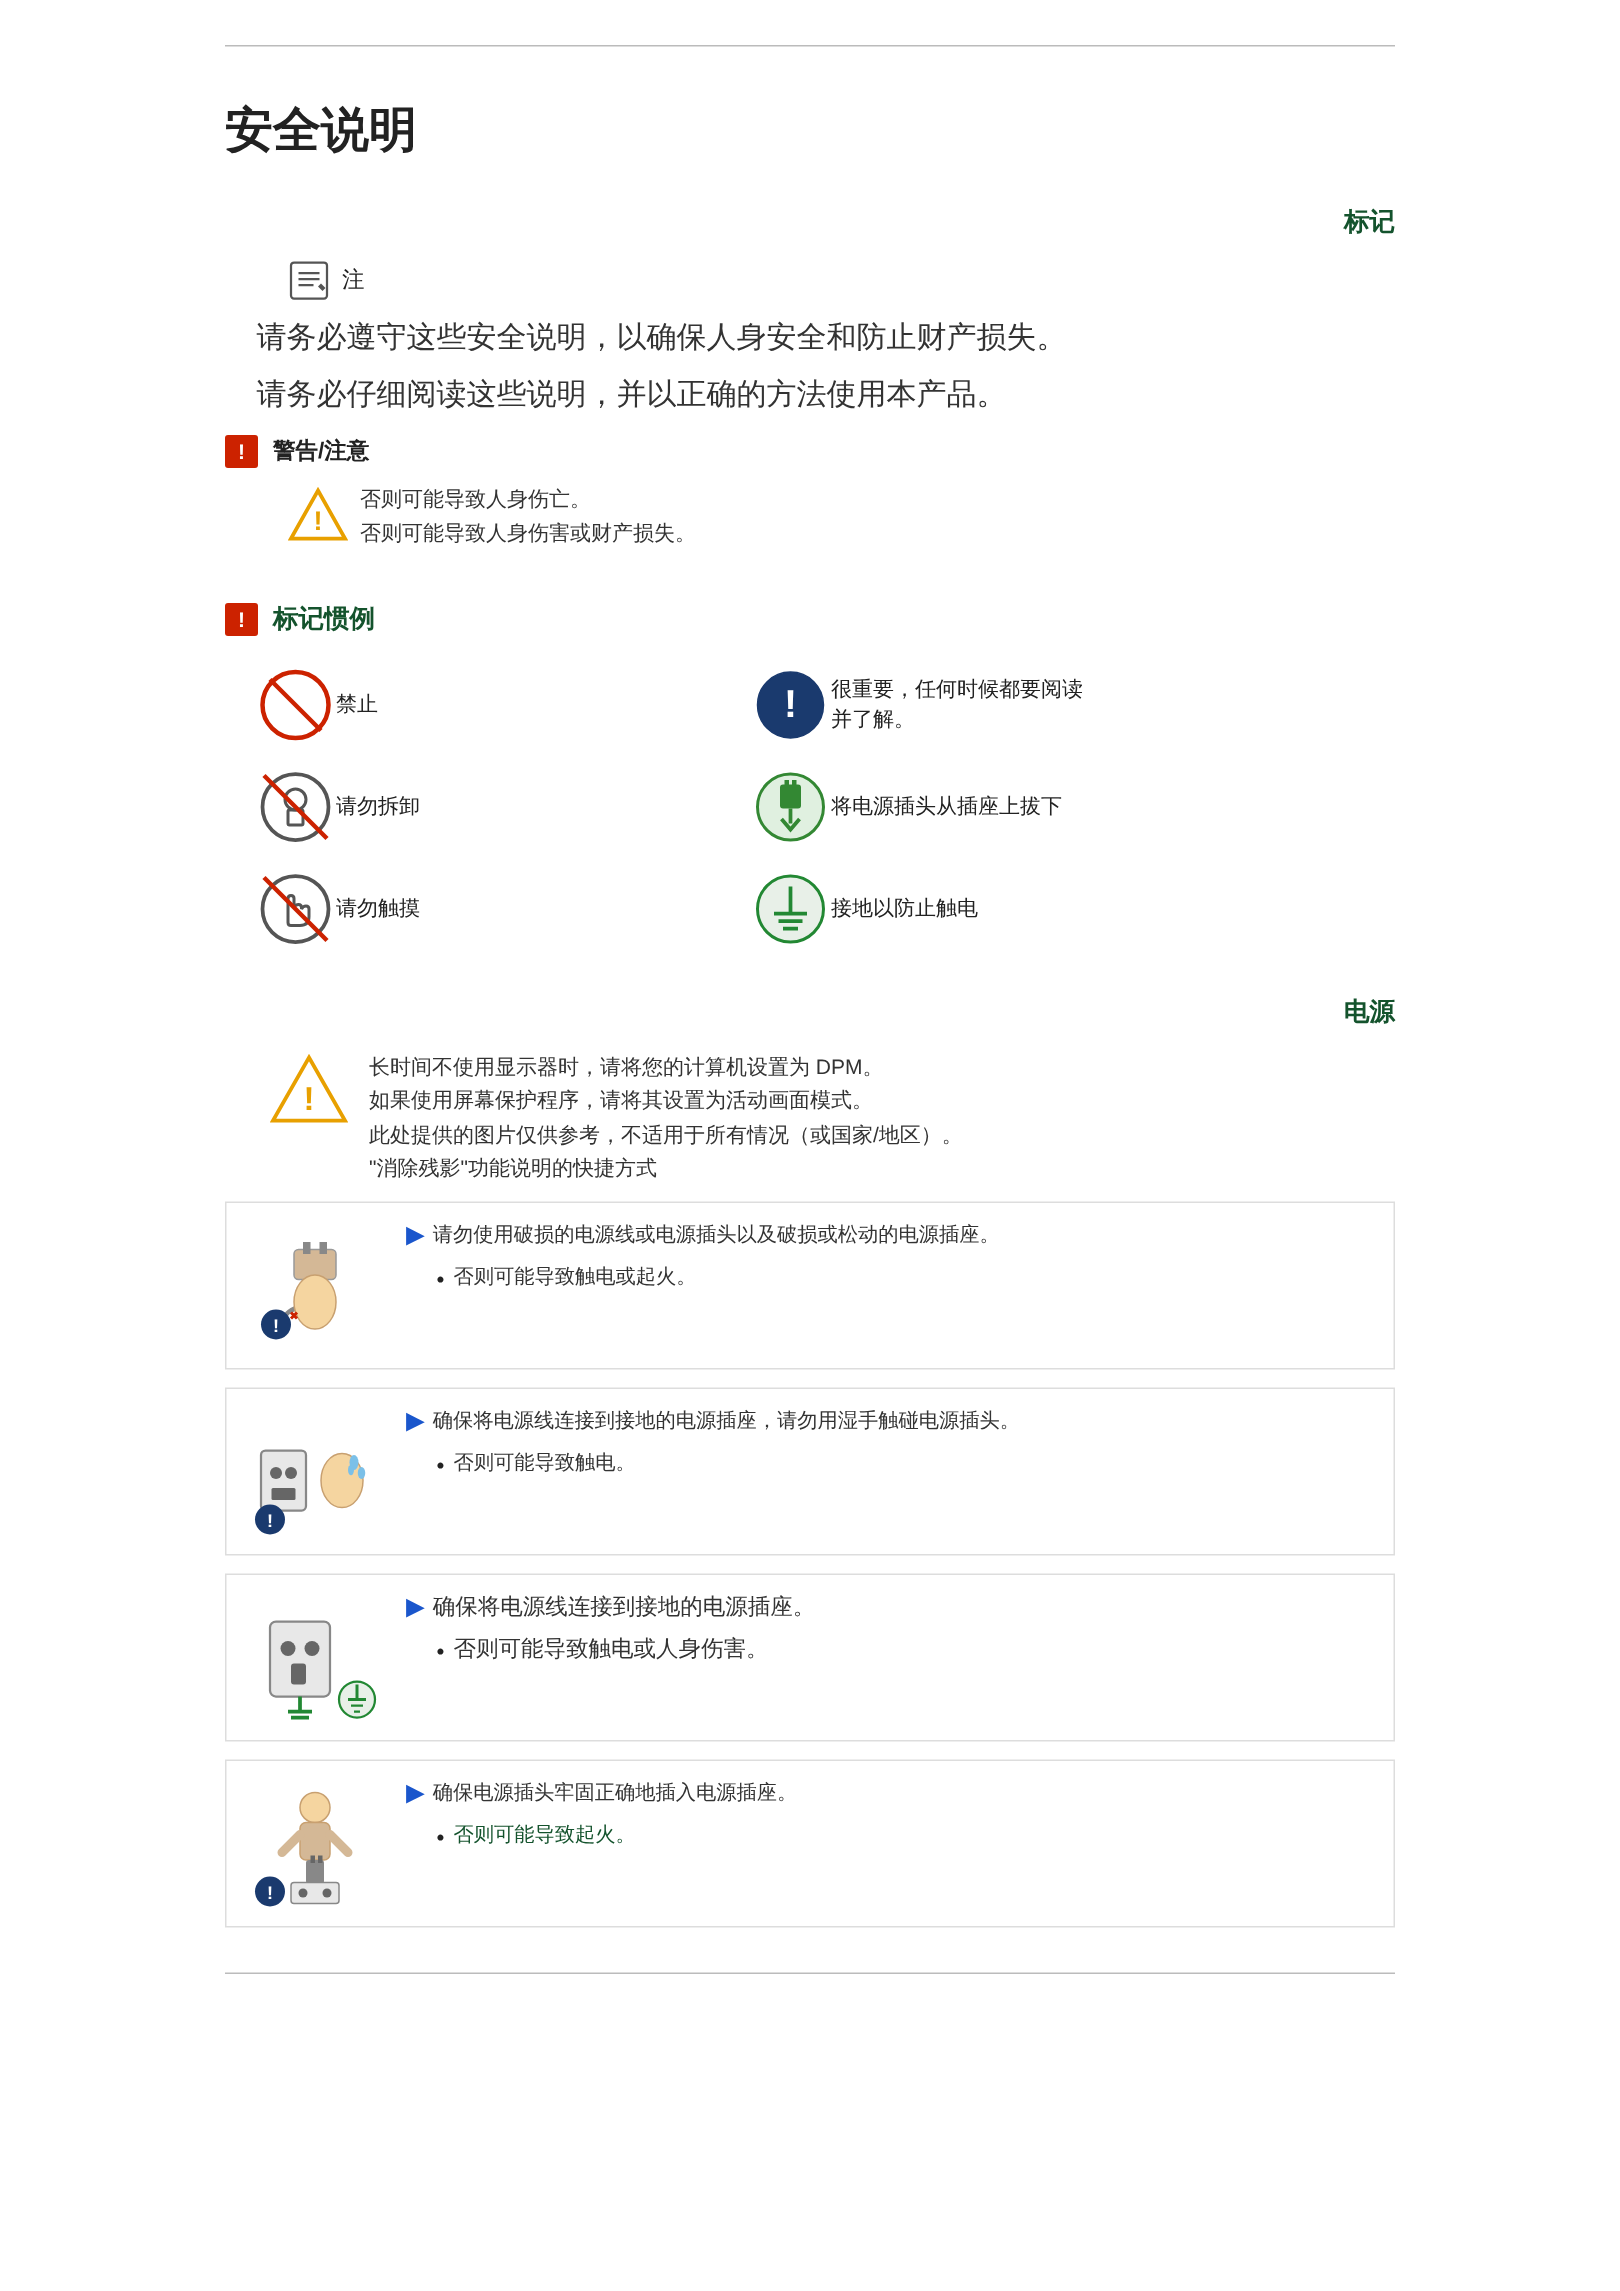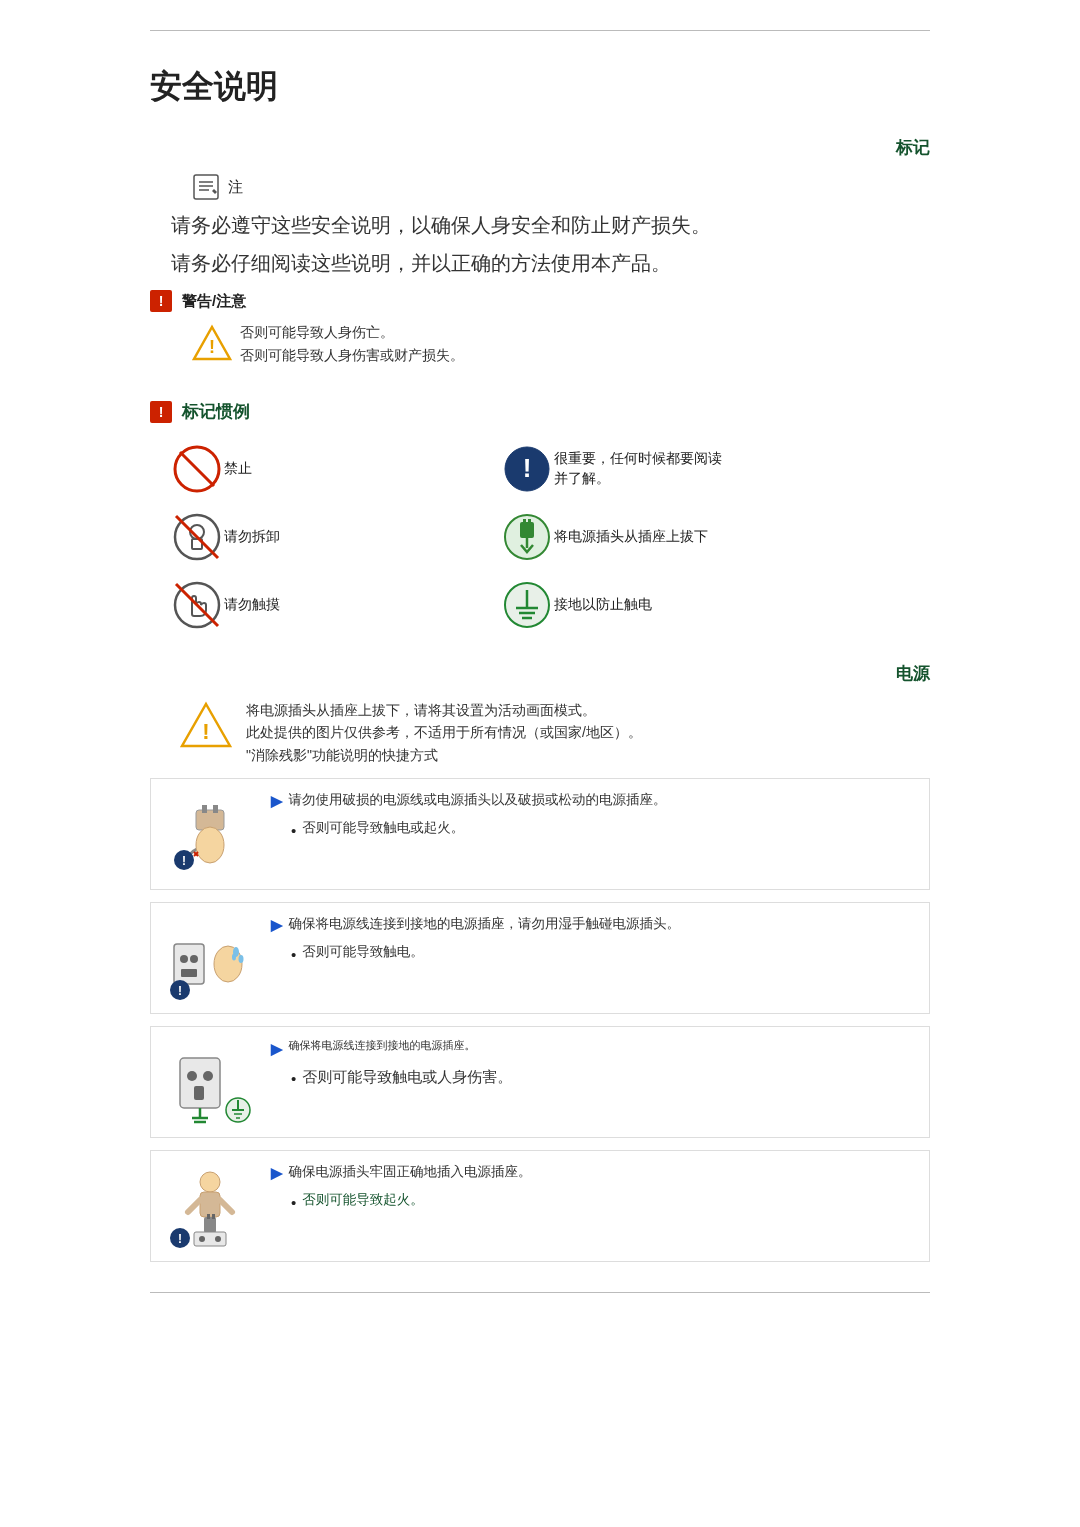--- a/index.html
+++ b/index.html
@@ -265,21 +265,22 @@
     <div class="section-heading">电源</div>
 
     <div class="power-warning-row">
       <span>
         <svg width="52" height="52" viewBox="0 0 52 52">
           <polygon points="26,5 50,47 2,47" fill="none" stroke="#e8a000" stroke-width="2.5"></polygon>
           <text x="26" y="40" text-anchor="middle" font-size="22" font-weight="bold" fill="#e8a000">!</text>
         </svg>
       </span>
       <div>
-        <div class="power-warning-content">将电源插头从插座上拔下，请将其设置为活动画面模式。</div>
+        <div class="power-warning-content">长时间不使用显示器时，请将您的计算机设置为 DPM。</div>
+        <div class="power-warning-content">如果使用屏幕保护程序，请将其设置为活动画面模式。</div>
         <div class="power-warning-content">此处提供的图片仅供参考，不适用于所有情况（或国家/地区）。</div>
         <div class="power-warning-content">"消除残影"功能说明的快捷方式</div>
       </div>
     </div>
 
     <div style="display:flex; align-items:flex-start; gap:16px; margin: 12px 0; padding: 10px 14px; border:1px solid #ddd;">
       <div style="width:90px; height:90px; flex-shrink:0; display:flex; align-items:center; justify-content:center; position:relative;">
 
         <svg width="88" height="88" viewBox="0 0 88 88">
 
@@ -357,21 +358,21 @@
           <circle cx="72" cy="72" r="12" fill="#e8f0e8" stroke="#228833" stroke-width="1.5"></circle>
           <line x1="72" y1="62" x2="72" y2="72" stroke="#228833" stroke-width="2"></line>
           <line x1="66" y1="72" x2="78" y2="72" stroke="#228833" stroke-width="2"></line>
           <line x1="68" y1="76" x2="76" y2="76" stroke="#228833" stroke-width="1.5"></line>
           <line x1="70" y1="80" x2="74" y2="80" stroke="#228833" stroke-width="1.5"></line>
         </svg>
       </div>
       <div>
         <div style="display:flex; align-items:flex-start; gap:6px; margin-bottom:4px;">
           <span style="color:#1a56cc; font-weight:bold; font-size:15px; flex-shrink:0;">▶</span>
-          <span style="font-size:11px; color:#333;">确保将电源线连接到接地的电源插座。</span>
+          <span style="font-size:15px; color:#333;">确保将电源线连接到接地的电源插座。</span>
         </div>
         <div class="bullet-point" style="margin-left:20px;">
           <span class="bullet-dot">•</span>
           <span style="font-size:15px; color:#333;">否则可能导致触电或人身伤害。</span>
         </div>
       </div>
     </div>
 
     <div style="display:flex; align-items:flex-start; gap:16px; margin: 12px 0; padding: 10px 14px; border:1px solid #ddd;">
       <div style="width:90px; height:90px; flex-shrink:0; display:flex; align-items:center; justify-content:center;">

